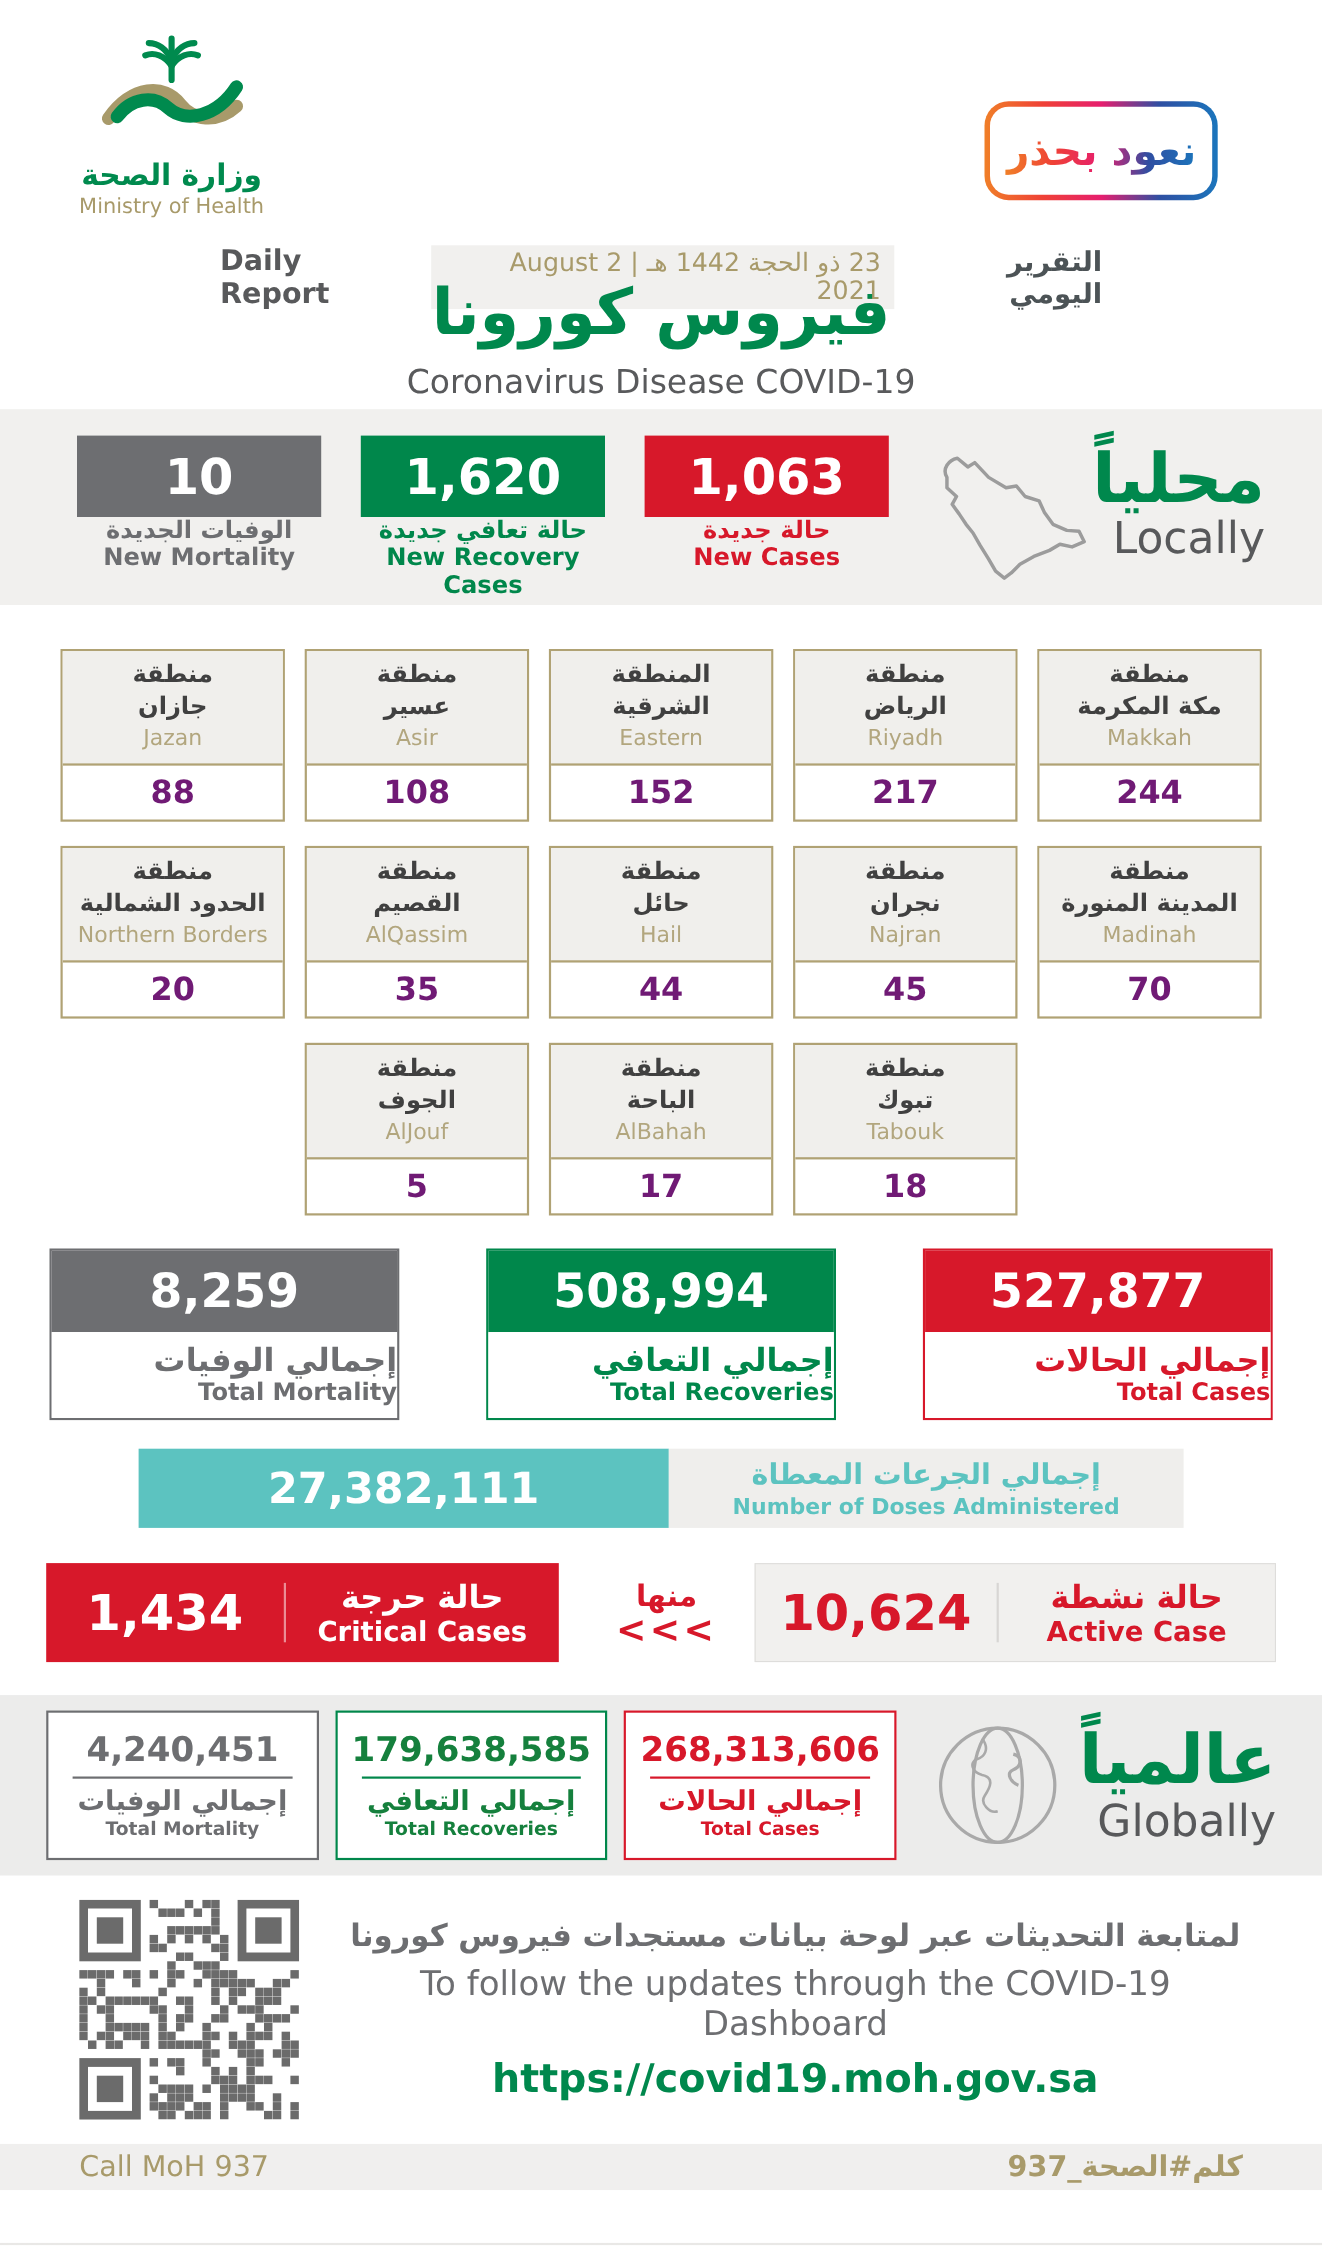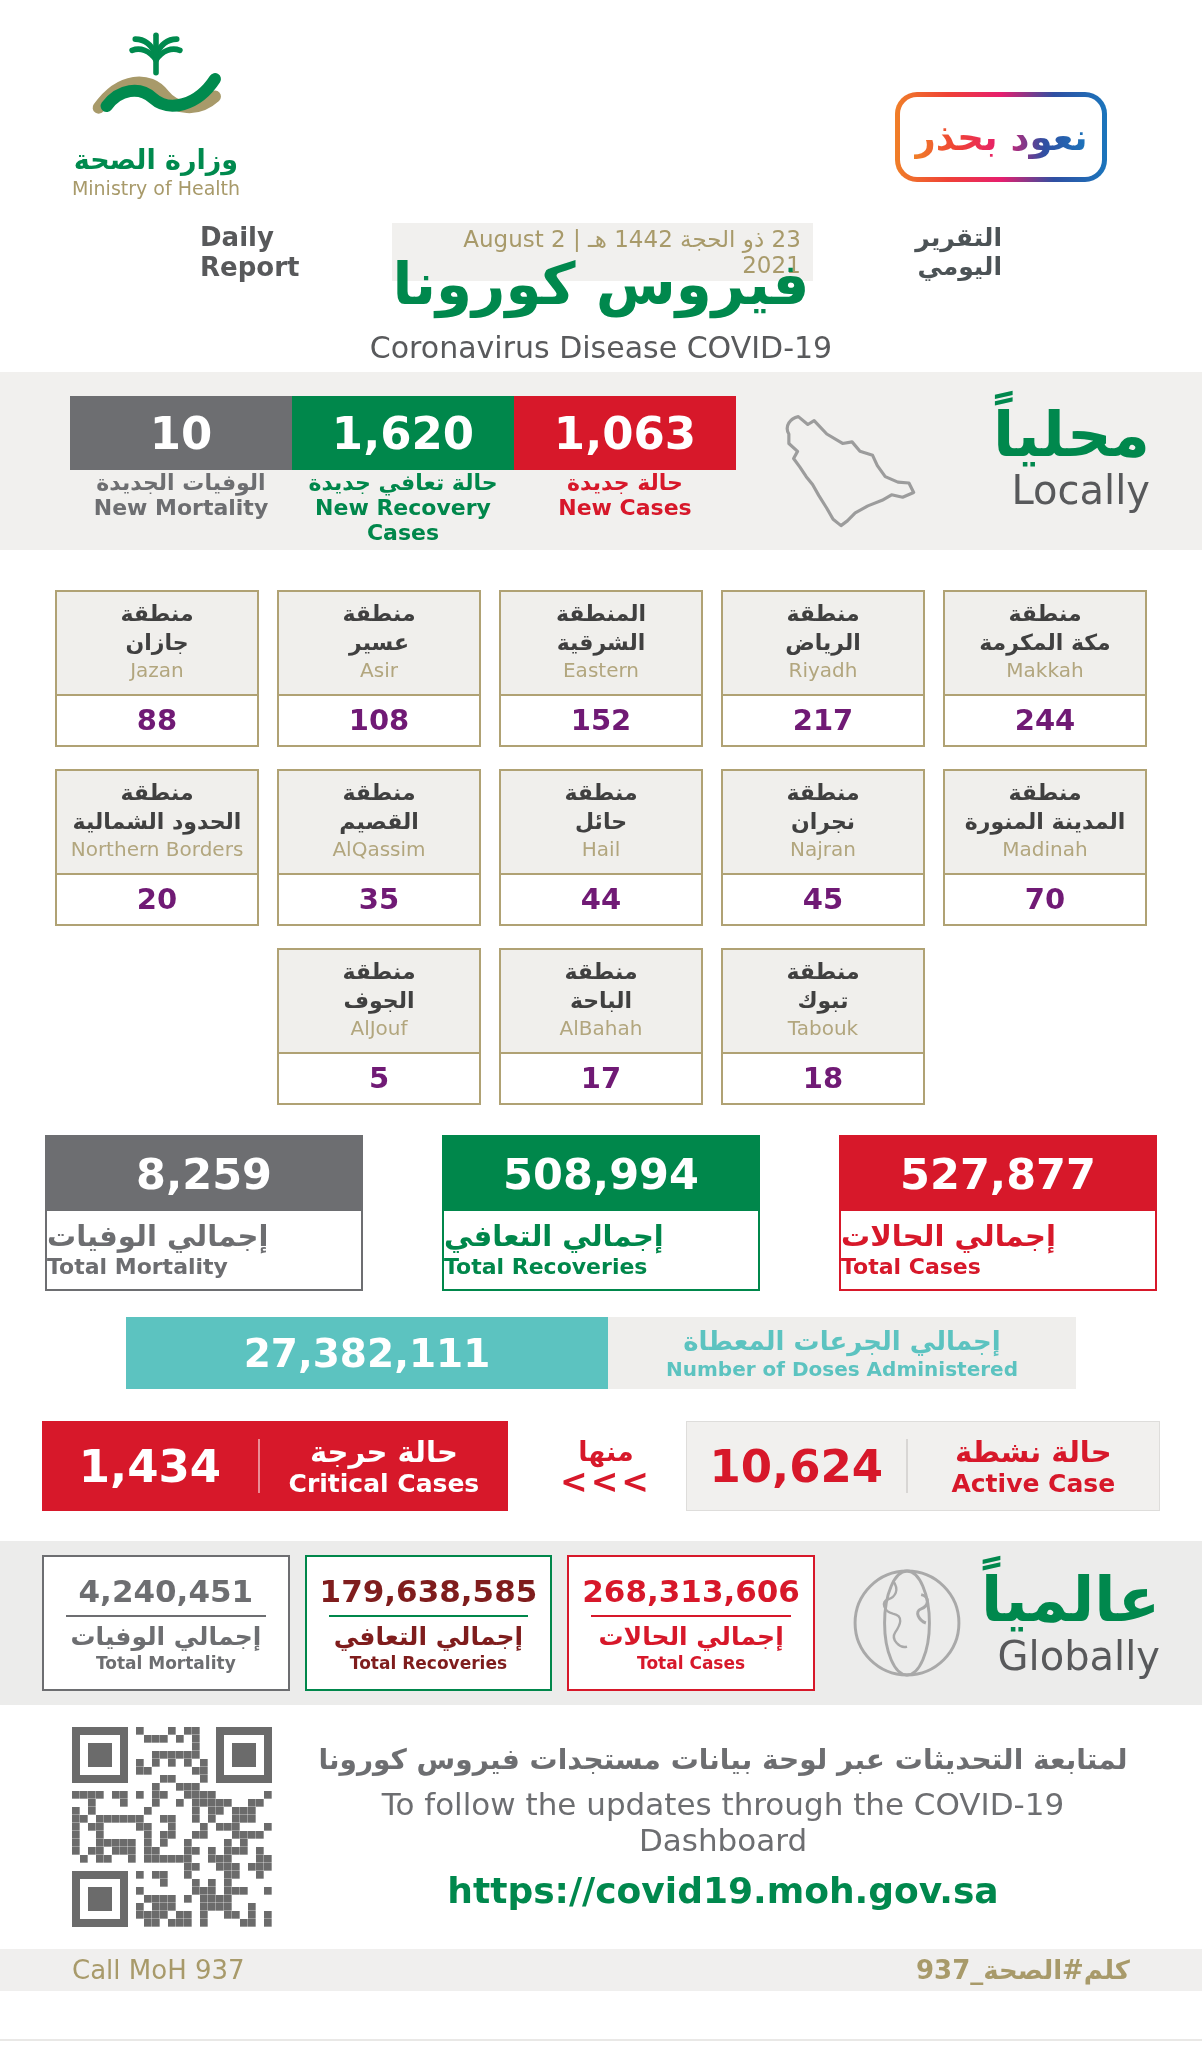--- a/index.html
+++ b/index.html
@@ -32,21 +32,21 @@
   .report-ar { color:#4c5356; font-weight:bold; font-size:25px; }
   .report-date { background:#f1f0ee; color:#a89a6a; font-size:23px; padding:3px 12px; }
   .report-en { color:#58595b; font-weight:bold; font-size:26px; }
   .title-ar { position:absolute; top:250px; width:100%; text-align:center;
     color:#00884d; font-size:58px; font-weight:bold; direction:rtl; }
   .title-en { position:absolute; top:330px; width:100%; text-align:center;
     color:#595a5c; font-size:30px; }
   
   .locally { height:178px; background:#f1f0ee; display:flex;
     padding:24px 52px 0 70px; }
-  .stats { display:flex; }
+  .stats { display:flex; gap:36px; }
   .stat { width:222px; text-align:center; }
   .stat-box { height:74px; color:#fff; font-size:45px; font-weight:bold;
     display:flex; align-items:center; justify-content:center; }
   .stat-ar { font-size:22px; font-weight:bold; margin-top:0; direction:rtl; }
   .stat-en { font-size:22px; font-weight:bold; }
   .gray .stat-box { background:#6d6e71; } .gray .stat-ar,.gray .stat-en { color:#6d6e71; }
   .green .stat-box { background:#00874b; } .green .stat-ar,.green .stat-en { color:#00874b; }
   .red .stat-box { background:#d7182a; } .red .stat-ar,.red .stat-en { color:#d7182a; }
   .map-wrap { margin-left:26px; margin-top:4px; }
   .loc-head { margin-left:auto; text-align:right; padding-top:6px; }
@@ -57,21 +57,21 @@
   .region-grid { display:grid; grid-template-columns:repeat(5,1fr); gap:22px 18px; }
   .r-card { border:2px solid #b0a274; background:#fff; }
   .r-head { background:#f0efec; border-bottom:2px solid #b0a274; text-align:center;
     height:104px; padding-top:8px; }
   .r-ar { color:#404040; font-weight:bold; font-size:22px; line-height:1.3; direction:rtl; }
   .r-en { color:#b2a67e; font-size:20px; margin-top:1px; }
   .r-val { text-align:center; font-size:29px; font-weight:bold; color:#701a75; padding:7px 0 8px; }
   .row3-2 { grid-column:2; grid-row:3; } .row3-3 { grid-column:3; grid-row:3; } .row3-4 { grid-column:4; grid-row:3; }
   
   .totals { display:flex; justify-content:space-between; padding:30px 45px 0; }
-  .t-card { width:318px; border:2px solid; text-align:left; }
+  .t-card { width:318px; border:2px solid; text-align:right; }
   .t-num { height:74px; color:#fff; font-size:43px; font-weight:bold;
     display:flex; align-items:center; justify-content:center; }
   .t-labels { background:#fff; padding:8px 0 10px; }
   .t-ar { font-size:29px; font-weight:bold; direction:rtl; }
   .t-en { font-size:22px; font-weight:bold; margin-top:1px; }
   .t-gray { border-color:#6d6e71; } .t-gray .t-num { background:#6d6e71; } .t-gray .t-labels { color:#6d6e71; }
   .t-green { border-color:#00874b; } .t-green .t-num { background:#00874b; } .t-green .t-labels { color:#00874b; }
   .t-red { border-color:#d7182a; } .t-red .t-num { background:#d7182a; } .t-red .t-labels { color:#d7182a; }
   
   .doses { margin:26px auto 0; width:950px; height:72px; display:flex; }
@@ -99,21 +99,21 @@
   
   .global-band { margin-top:30px; background:#ececeb; height:164px;
     display:flex; align-items:center; padding:0 42px; gap:15px; }
   .g-card { width:250px; height:136px; background:#fff; border:2px solid;
     display:flex; flex-direction:column; align-items:center; justify-content:center; }
   .g-num { font-size:31px; font-weight:bold; }
   .g-line { width:82%; height:2px; margin:6px 0 5px; }
   .g-ar { font-size:25px; font-weight:bold; direction:rtl; }
   .g-en { font-size:17px; font-weight:bold; margin-top:2px; }
   .g-gray { border-color:#6d6e71; color:#6d6e71; } .g-gray .g-line { background:#6d6e71; }
-  .g-green { border-color:#00874b; color:#7f1d1d; } .g-green .g-line { background:#00874b; }
+  .g-green { border-color:#00874b; color:#15803d; } .g-green .g-line { background:#00874b; }
   .g-red { border-color:#d7182a; color:#d7182a; } .g-red .g-line { background:#d7182a; }
   .globe-wrap { margin-left:18px; }
   .g-head { margin-left:auto; text-align:right; }
   .g-head-ar { color:#00884d; font-size:62px; font-weight:bold; line-height:1.05; direction:rtl; }
   .g-head-en { color:#58595b; font-size:40px; }
   
   .dash { display:flex; align-items:center; padding:22px 72px 0; gap:44px; }
   .dash-text { flex:1; text-align:center; }
   .dash-ar { color:#6d6e71; font-size:28px; font-weight:bold; direction:rtl; }
   .dash-en { color:#6d6e71; font-size:31px; margin-top:10px; }

